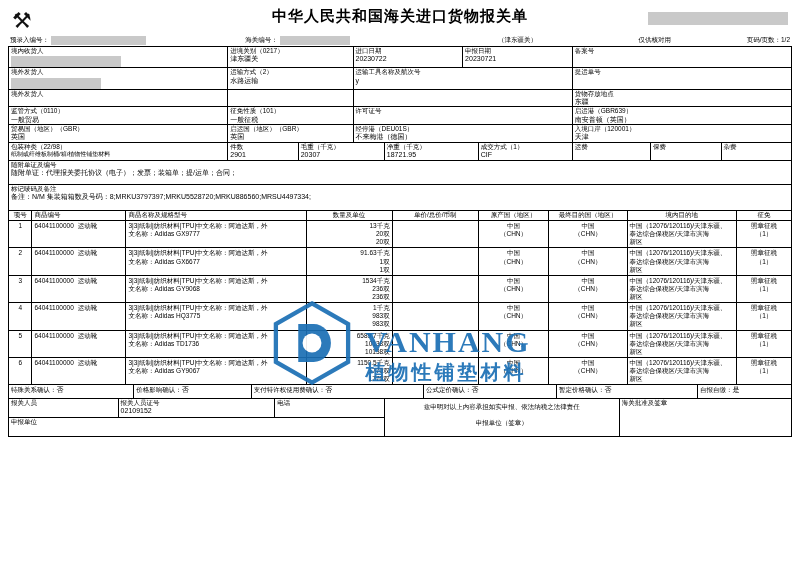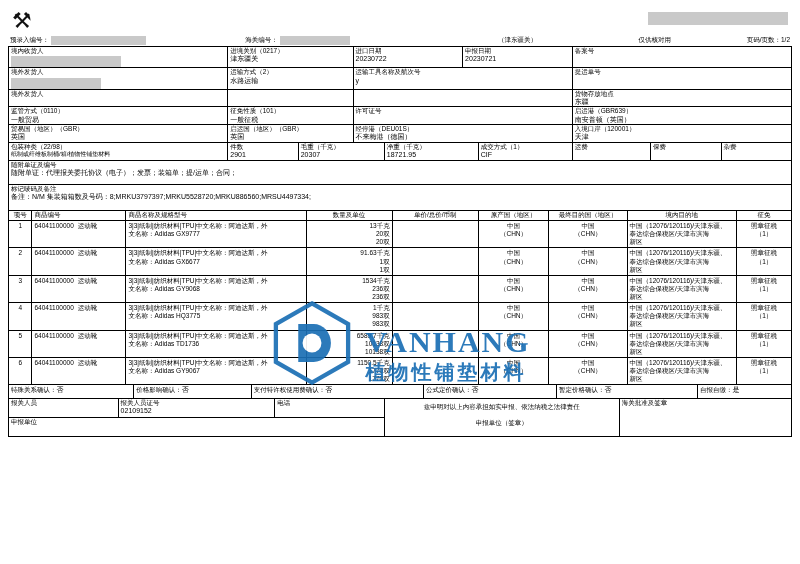--- a/index.html
+++ b/index.html
@@ -82,20 +82,21 @@
   .small { font-size: 6px; }
   .blk { display: block; }
 </style>
 </head>
 <body>
 
 <div class="page">
 
   <div class="hdr">
     <div class="logo">⚒</div>
+    <div class="main-title">中华人民共和国海关进口货物报关单</div>
     <div class="hdr-redact"></div>
   </div>
 
   <table style="border:none; margin-bottom:1px;">
     <tbody>
         <tr>
       <td class="nb" style="width:30%;">
         <span class="lbl">预录入编号：</span>
         <span class="redact" style="width:95px;"></span>
       </td>

